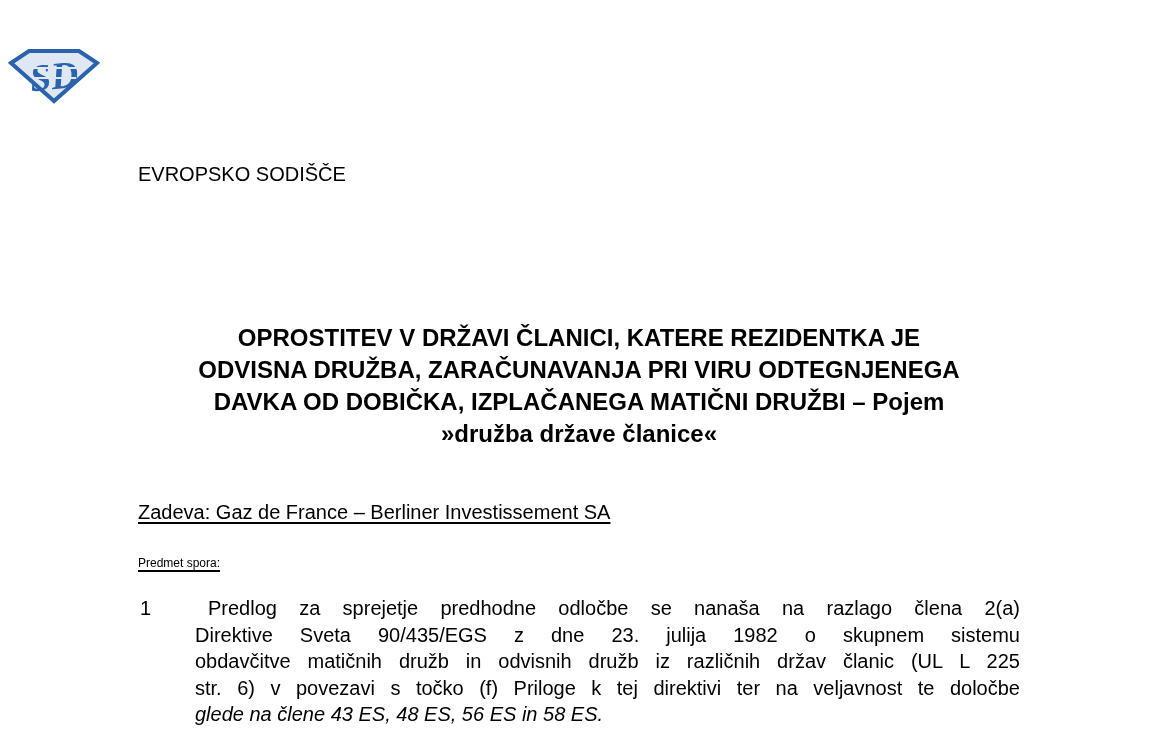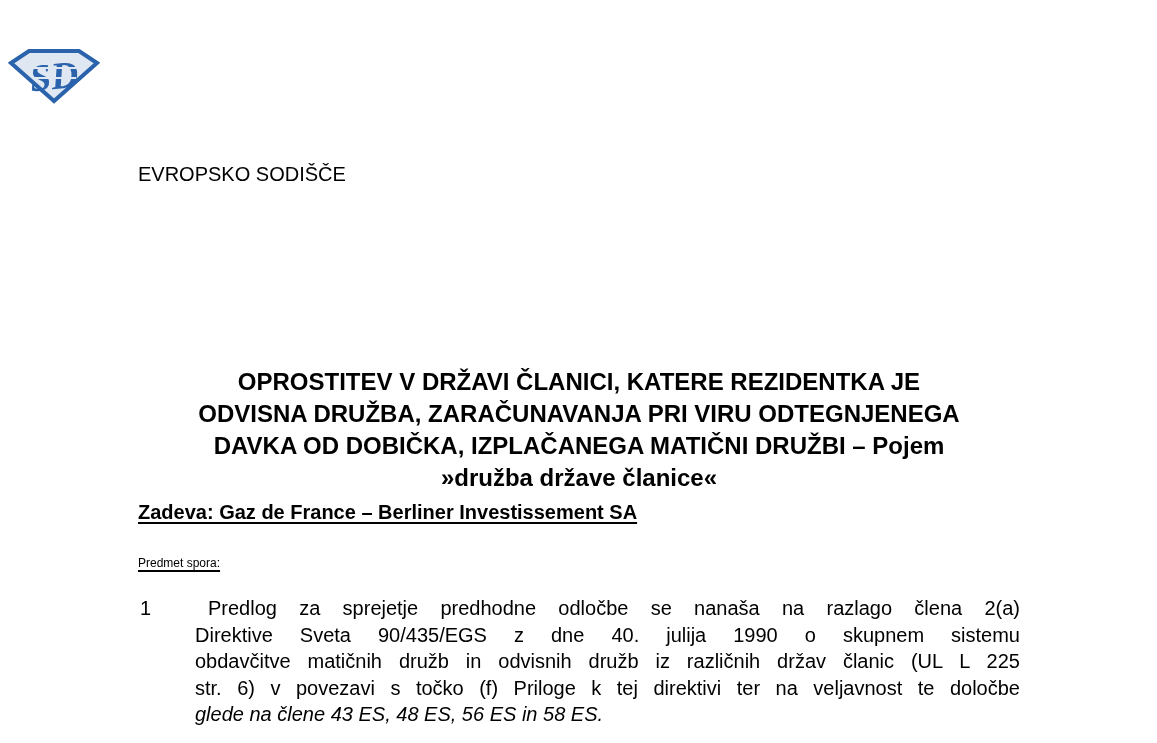--- a/index.html
+++ b/index.html
@@ -37,28 +37,27 @@
   .title-block {
     position: absolute;
     left: 98px;
     top: 322px;
     width: 962px;
     font-size: 24px;
     font-weight: 700;
     line-height: 32px;
     text-align: center;
     white-space: pre-line;
-    margin-top: 44px;
   }
   .subject-line {
     position: absolute;
     left: 138px;
     top: 501px;
     font-size: 20px;
-    font-weight: 700;
+    font-weight: 400;
     text-decoration: underline;
     text-decoration-thickness: 2px;
     text-underline-offset: 3px;
   }
   .dispute-heading {
     position: absolute;
     left: 138px;
     top: 556px;
     font-size: 12px;
     text-decoration: underline;
@@ -112,20 +111,20 @@
 »družba države članice«</div>
 
   <div class="subject-line">Zadeva: Gaz de France – Berliner Investissement SA</div>
 
   <div class="dispute-heading">Predmet spora:</div>
 
   <div class="paragraph">
     <div class="num">1</div>
     <div class="ptext">
         <div class="jline">Predlog za sprejetje predhodne odločbe se nanaša na razlago člena 2(a)</div>
-        <div class="jline">Direktive Sveta 90/435/EGS z dne 40. julija 1990 o skupnem sistemu</div>
+        <div class="jline">Direktive Sveta 90/435/EGS z dne 23. julija 1982 o skupnem sistemu</div>
         <div class="jline">obdavčitve matičnih družb in odvisnih družb iz različnih držav članic (UL L 225</div>
         <div class="jline">str. 6) v povezavi s točko (f) Priloge k tej direktivi ter na veljavnost te določbe</div>
         <div class="jline">glede na člene 43 ES, 48 ES, 56 ES in 58 ES.</div>
       </div>
   </div>
 
 </div>
 
 </body></html>

